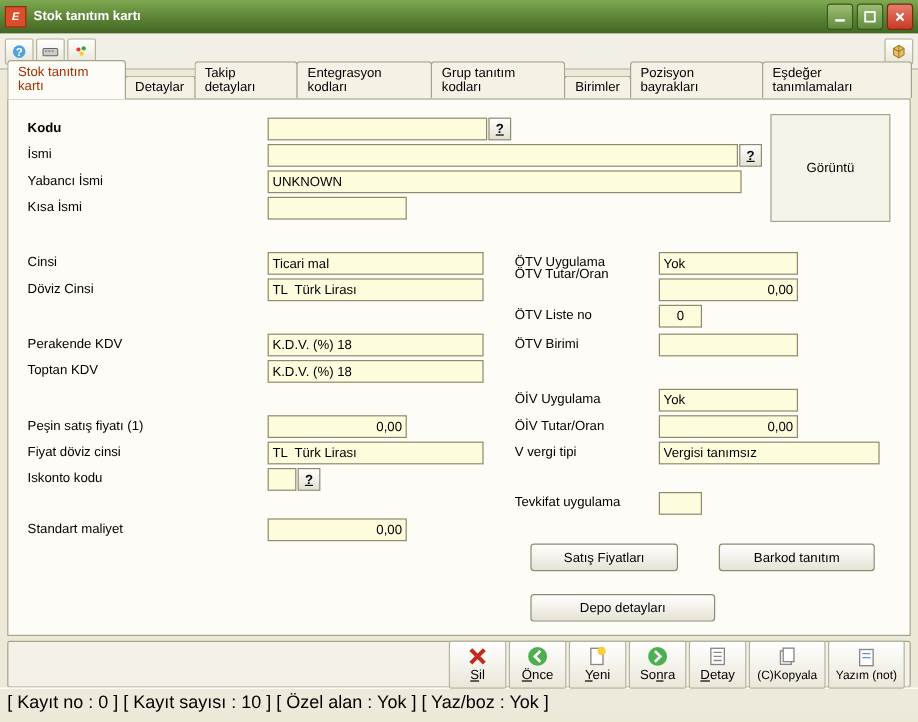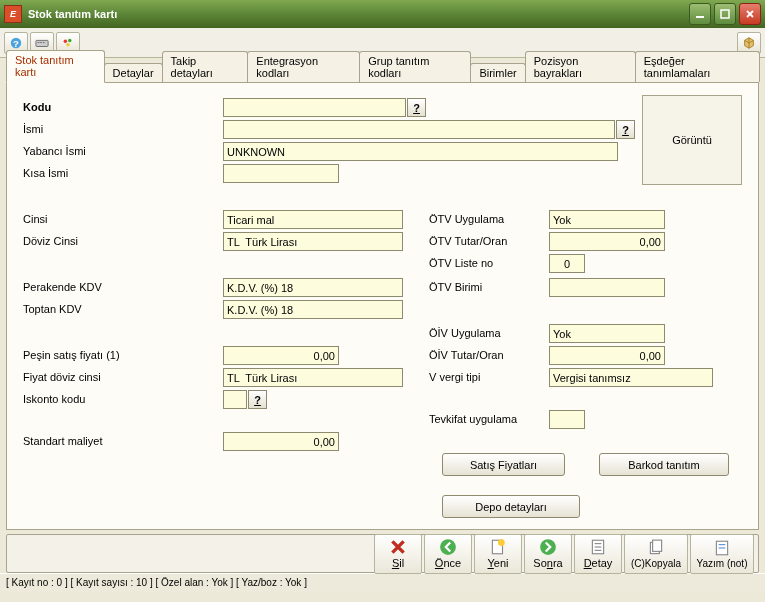--- a/index.html
+++ b/index.html
@@ -33,21 +33,21 @@
 .mid-btn { position:absolute; height:23px; border:1px solid #8e8a6f; border-radius:3px; background:linear-gradient(#fff,#e6e3d4); cursor:pointer; display:flex;align-items:center;justify-content:center;}
 .goruntu { position:absolute; right:4px; top:0px; width:100px; height:90px; border:1px solid #a7a38c; background:#f6f4e8; display:flex;align-items:center;justify-content:center; cursor:pointer;}
 
 .bottom-toolbar { height:39px; background:#f4f2e8; margin:4px 6px 0 6px; border:1px solid #a7a38c; border-radius:2px; display:flex; justify-content:flex-end; align-items:center; padding:2px 4px; gap:2px;}
 .bt-btn { width:48px; height:40px; border:1px solid #b5b59e; background:linear-gradient(#fff,#eae7d8); border-radius:2px; display:flex; flex-direction:column; align-items:center; justify-content:center; cursor:pointer; gap:1px;}
 .bt-btn.wide { width:64px;}
 .bt-btn .icon { width:18px; height:18px; display:flex;align-items:center;justify-content:center;}
 .bt-btn .lbl { font-size:10px;}
 .bt-btn .lbl u { text-decoration:underline; }
 
-.statusbar { height:20px; background:#ede9db; border-top:1px solid #fff; padding:3px 6px; font-size:10px;}
+.statusbar { height:20px; background:#ede9db; border-top:1px solid #fff; padding:3px 6px; font-size:15px;}
 </style>
 </head>
 <body>
 
 <div class="titlebar">
   <div class="app-icon">E</div>
   <div class="title">Stok tanıtım kartı</div>
   <div class="win-btns">
     <div class="win-btn">
         <svg viewBox="0 0 12 12">
@@ -152,48 +152,48 @@
 <div class="label" style="left:4px;top:298px">Iskonto kodu</div>
 <input class="input" style="left: 204px; top: 295px; width: 24px;" value="">
 <div class="lookup-btn" style="left:229px;top:295px">?</div>
 
 <div class="label" style="left:4px;top:340px">Standart maliyet</div>
 <input class="input right" style="left: 204px; top: 337px; width: 116px;" value="0,00">
 
 <div class="label" style="left:410px;top:118px">ÖTV Uygulama</div>
 <input class="input" style="left: 530px; top: 115px; width: 116px;" value="Yok">
 
-<div class="label" style="left:410px;top:140px">ÖTV Tutar/Oran</div>
+<div class="label" style="left:410px;top:128px">ÖTV Tutar/Oran</div>
 <input class="input right" style="left: 530px; top: 137px; width: 116px;" value="0,00">
 
 <div class="label" style="left:410px;top:162px">ÖTV Liste no</div>
 <input class="input" style="left: 530px; top: 159px; width: 36px; text-align: center;" value="0">
 
 <div class="label" style="left:410px;top:186px">ÖTV Birimi</div>
 <input class="input" style="left: 530px; top: 183px; width: 116px;" value="">
 
 <div class="label" style="left:410px;top:232px">ÖİV Uygulama</div>
 <input class="input" style="left: 530px; top: 229px; width: 116px;" value="Yok">
 
 <div class="label" style="left:410px;top:254px">ÖİV Tutar/Oran</div>
 <input class="input right" style="left: 530px; top: 251px; width: 116px;" value="0,00">
 
 <div class="label" style="left:410px;top:276px">V vergi tipi</div>
-<input class="input" style="left: 530px; top: 273px; width: 164px;" value="Vergisi tanımsız">
+<input class="input" style="left: 530px; top: 273px; width: 184px;" value="Vergisi tanımsız">
 
 <div class="label" style="left:410px;top:318px">Tevkifat uygulama</div>
 <input class="input" style="left: 530px; top: 315px; width: 36px;" value="">
 
 <div class="mid-btn" style="left:423px;top:358px;width:123px">
         <span>Satış Fiyatları</span>
       </div>
 <div class="mid-btn" style="left:580px;top:358px;width:130px">
         <span>Barkod tanıtım</span>
       </div>
-<div class="mid-btn" style="left:423px;top:400px;width:138px">
+<div class="mid-btn" style="left:423px;top:400px;width:154px">
         <span>Depo detayları</span>
       </div>
 
 </div>
 </div>
 
 <div class="bottom-toolbar">
   <div class="bt-btn">
       <div class="icon">
         <svg viewBox="0 0 16 16">

